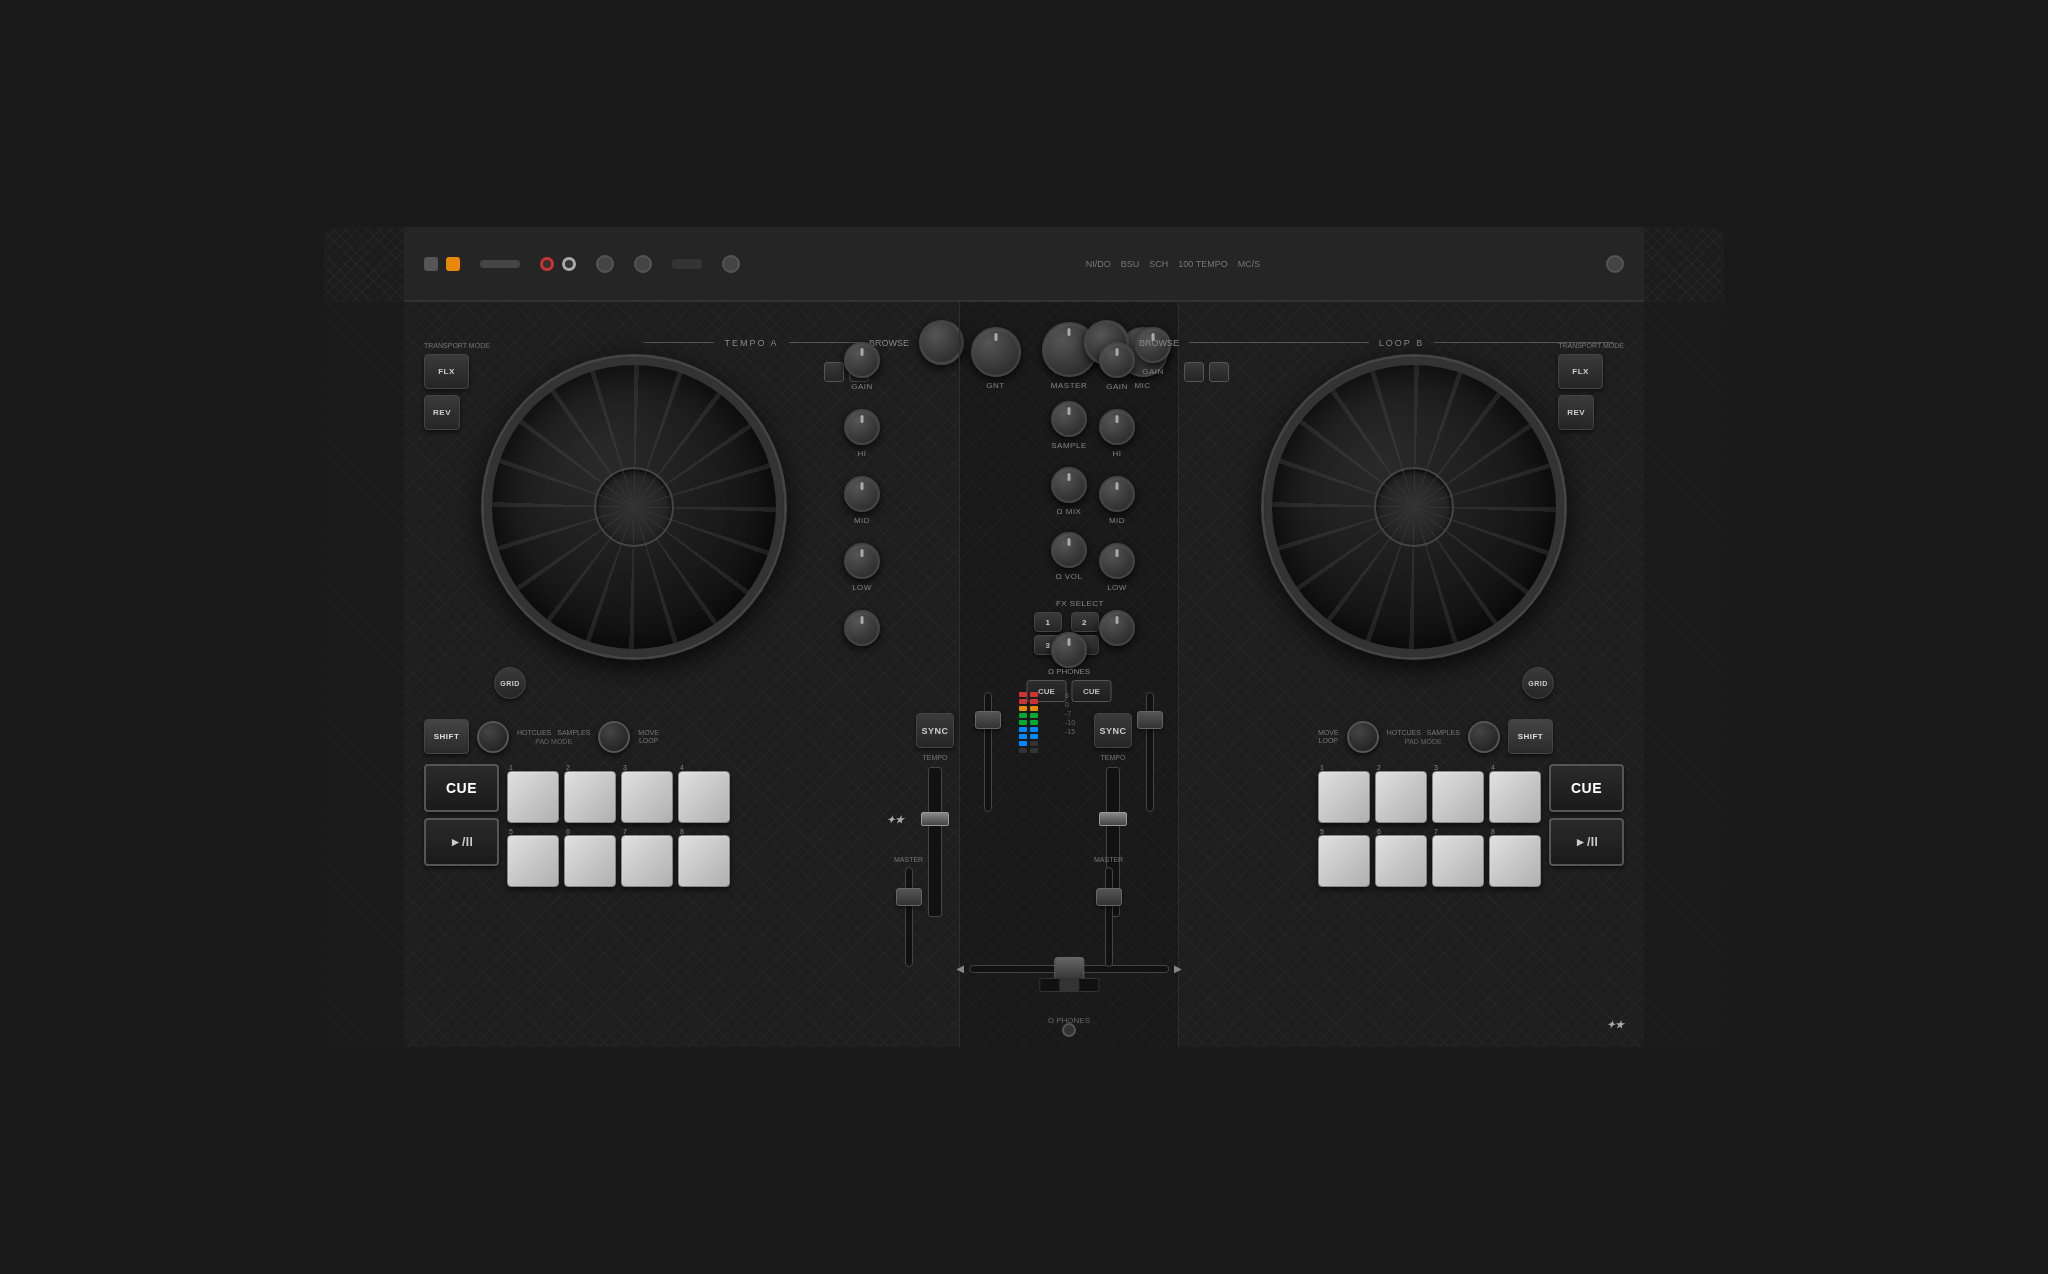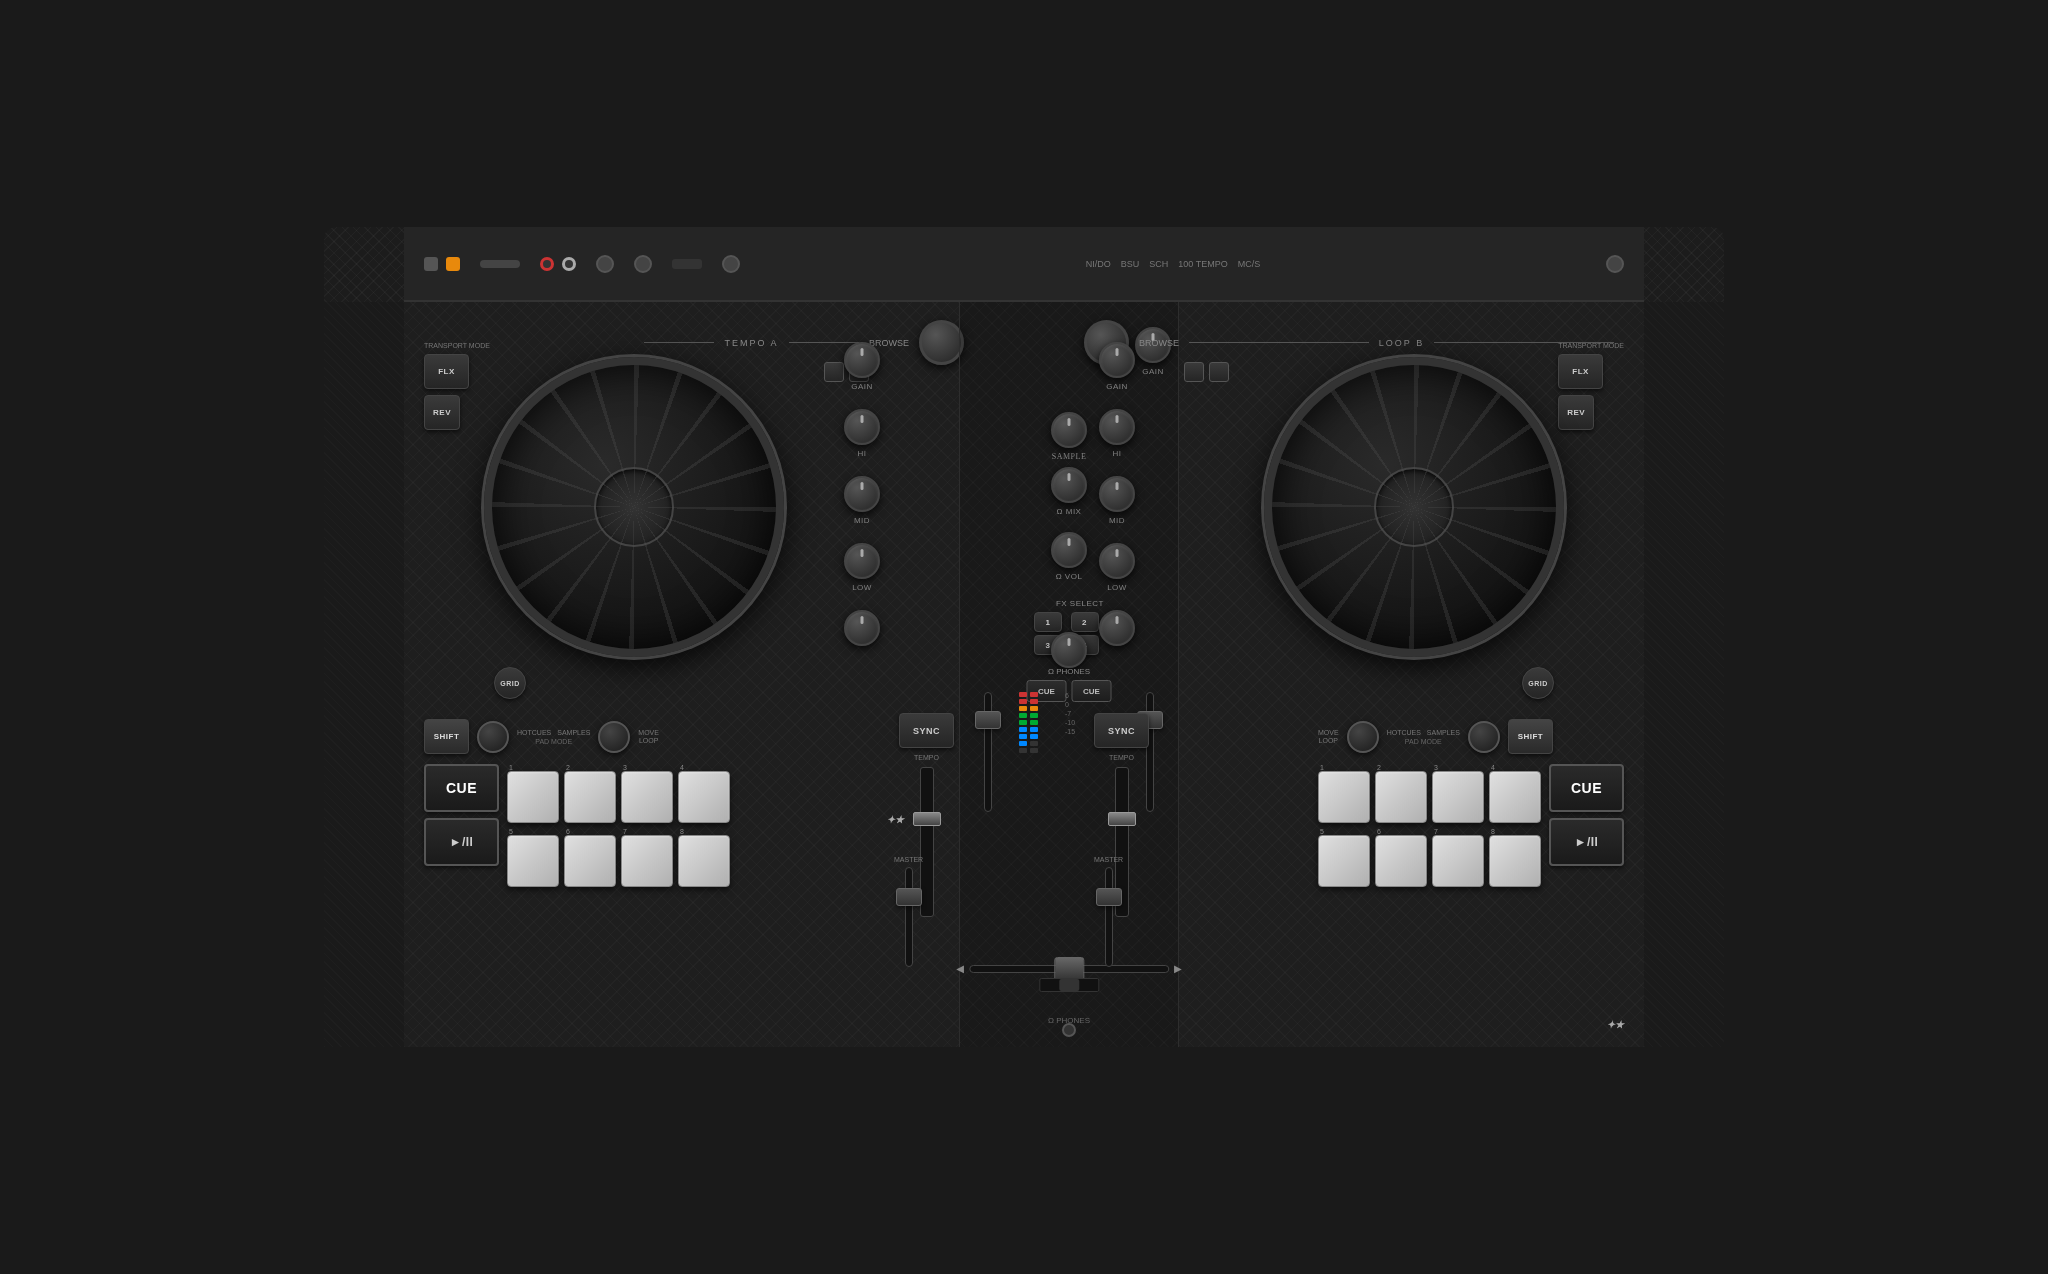--- a/index.html
+++ b/index.html
@@ -209,21 +209,21 @@
     .btn.play-btn {
       width: 75px;
       height: 48px;
       font-size: 12px;
       background: linear-gradient(180deg, #2a2a2a, #1a1a1a);
       border: 2px solid #555;
       color: #ccc;
     }
 
     .btn.sync-btn {
-      width: 55px;
+      width: 38px;
       height: 35px;
       font-size: 9px;
     }
 
     .pad {
       width: 52px;
       height: 52px;
       border-radius: 4px;
       background: linear-gradient(135deg, #e0e0e0, #b0b0b0);
       border: 1px solid #888;
@@ -547,29 +547,46 @@
         </div>
 
         <div style="position:absolute;bottom:220px;right:60px;">
           <span class="djtt-logo">✦★</span>
         </div>
 
       </div>
 
       <div style="position:absolute;top:0;left:555px;width:220px;bottom:0;background:rgba(0,0,0,0.15);border-left:1px solid #2d2d2d;border-right:1px solid #2d2d2d;">
 
+        <div style="position:absolute;top:20px;left:0;right:0;display:flex;justify-content:space-around;align-items:flex-end;">
+
+          <div class="knob-group">
+            <div class="knob large"></div>
+            <span class="knob-label">GNT</span>
+          </div>
+
+          <div class="knob-group">
+            <div class="knob large" style="width:55px;height:55px;"></div>
+            <span class="knob-label">MASTER</span>
+          </div>
+
+          <div class="knob-group">
+            <div class="knob large"></div>
+            <span class="knob-label">MIC</span>
+          </div>
+        </div>
 
         <div style="position:absolute;top:25px;right:0px;width:50px;">
           <div class="knob-group">
             <div class="knob"></div>
             <span class="knob-label">GAIN</span>
           </div>
         </div>
 
-        <div style="position:absolute;top:110px;left:50%;transform:translateX(-50%);font-family:Liberation Serif, serif;">
+        <div style="position:absolute;top:99px;left:50%;transform:translateX(-50%);">
           <div class="knob-group">
             <div class="knob"></div>
             <span class="knob-label">SAMPLE</span>
           </div>
         </div>
 
         <div style="position:absolute;top:165px;left:50%;transform:translateX(-50%);">
           <div class="knob-group">
             <div class="knob"></div>
             <span class="knob-label">Ω MIX</span>

